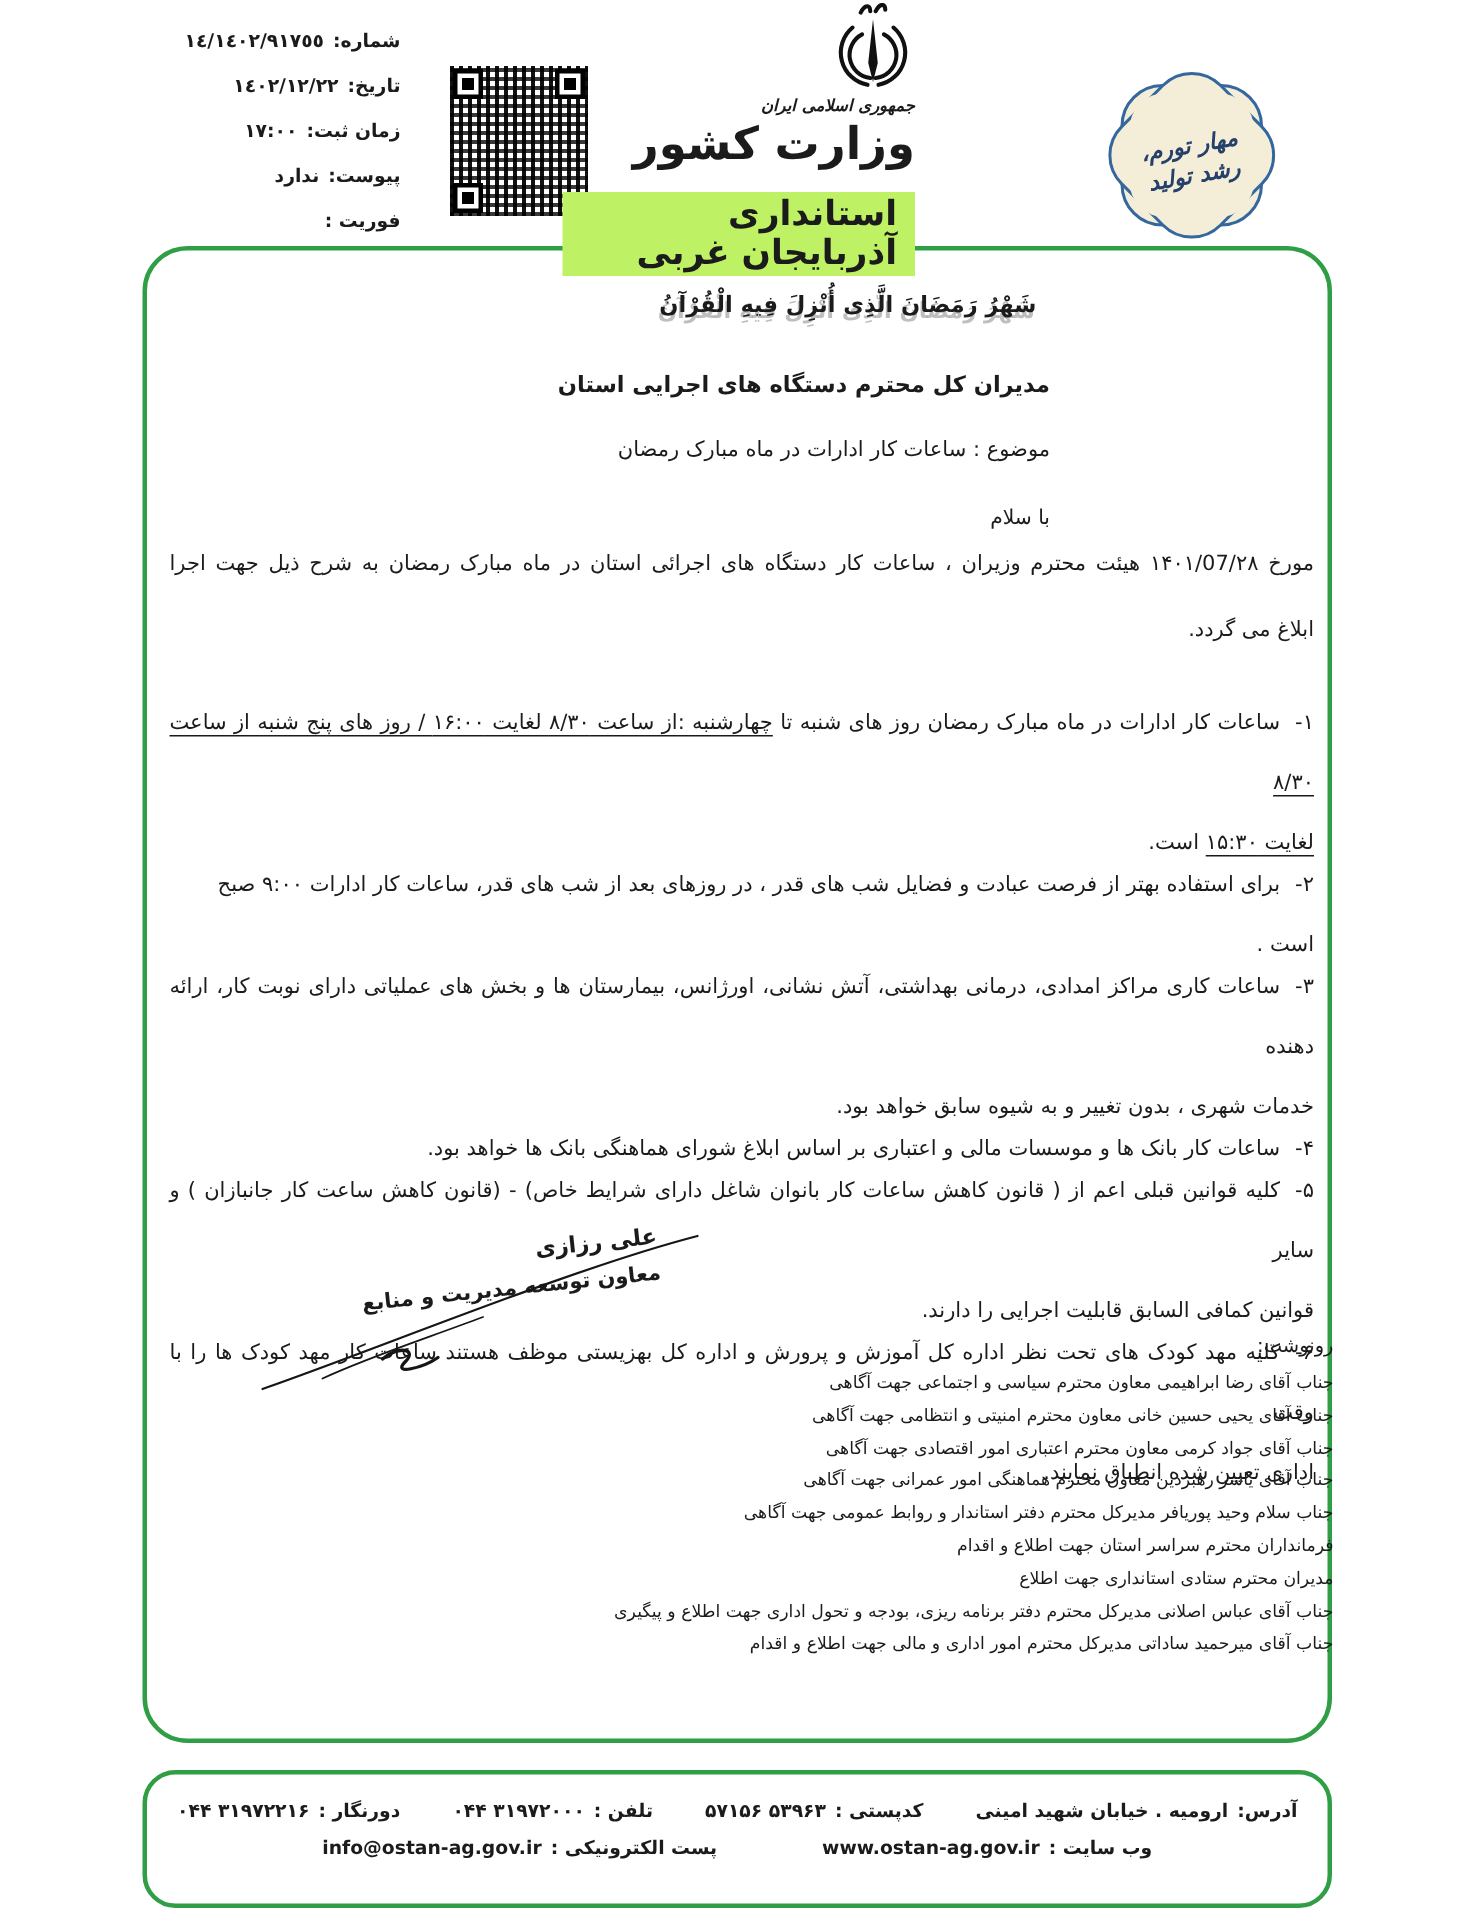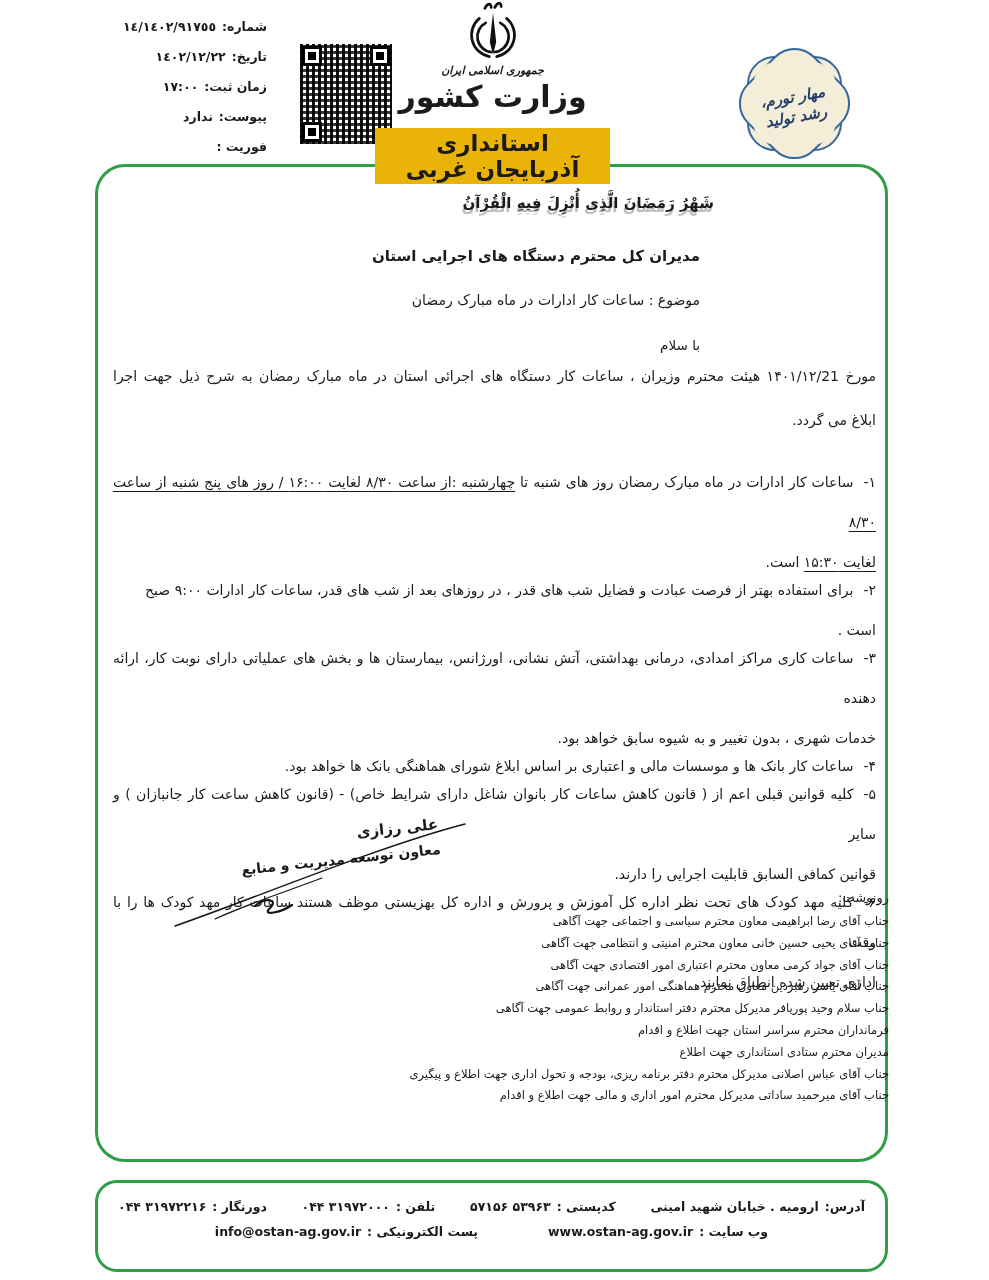--- a/index.html
+++ b/index.html
@@ -20,46 +20,46 @@
   
   .qr{position:absolute;left:300px;top:44px;width:92px;height:100px;
       background:
         repeating-linear-gradient(0deg, rgba(0,0,0,.78) 0 3px, rgba(255,255,255,0) 3px 6px),
         repeating-linear-gradient(90deg,#111 0 3px,#fff 3px 6px);}
   .qf{position:absolute;width:20px;height:20px;border:3px solid #000;background:#fff}
   .qf::after{content:"";position:absolute;inset:3px;background:#000}
   .qf.tl{top:2px;left:2px}.qf.tr{top:2px;right:2px}.qf.bl{bottom:2px;left:2px}
 
   
-  .crest{position:absolute;left:375px;top:2px;width:235px;text-align:center}
+  .crest{position:absolute;left:375px;top:2px;width:235px;}
   .crest svg{display:inline-block}
   .crest-caption{font-size:11px;font-weight:bold;font-style:italic;margin-top:-2px}
   .ministry{font-size:30px;font-weight:bold;margin-top:2px;letter-spacing:1px}
-  .governorate{display:inline-block;position:relative;z-index:3;background:#eab308;
+  .governorate{display:inline-block;position:relative;z-index:3;background:#bef264;
                padding:2px 12px;margin-top:14px;font-size:23px;font-weight:bold}
 
   
   .stamp{position:absolute;left:712px;top:28px;width:165px;height:158px}
   .petal{position:absolute;left:35px;top:28px;width:95px;height:95px;background:var(--stamp-fill);
          border:2.5px solid var(--stamp-blue);border-radius:28px}
   .petal.r45{transform:rotate(45deg)}
   .petal-core{position:absolute;left:41px;top:34px;width:83px;height:83px;background:var(--stamp-fill);border-radius:24px}
   .petal-core.r45{transform:rotate(45deg)}
   .stamp-text{position:absolute;inset:0;display:flex;flex-direction:column;align-items:center;
               justify-content:center;transform:rotate(-10deg);font-size:15px;line-height:20px;
               font-weight:bold;font-style:italic;color:var(--stamp-text)}
 
   
   .frame{position:absolute;left:95px;top:164px;width:793px;height:998px;
          border:3px solid var(--frame-green);border-radius:30px;z-index:1}
   .footer-box{position:absolute;left:95px;top:1180px;width:793px;height:92px;
               border:3px solid var(--frame-green);border-radius:22px;z-index:1}
 
   
-  .verse{position:absolute;top:194px;right:275px;z-index:2;font-size:15px;font-weight:bold;
+  .verse{position:absolute;top:194px;right:298px;z-index:2;font-size:15px;font-weight:bold;
          text-shadow:-1px 4px 0 rgba(110,110,110,.45)}
   .recipient{position:absolute;top:247px;right:289px;z-index:2;font-size:15px;font-weight:bold}
   .subject{position:absolute;top:292px;right:289px;z-index:2;font-size:14px}
   .salutation{position:absolute;top:337px;right:289px;z-index:2;font-size:13.5px}
 
   
   .intro{position:absolute;top:354px;right:113px;width:763px;z-index:2;font-size:14px}
   .intro .l{line-height:44px}
   .stretch{text-align:justify;text-align-last:justify}
   .indent{text-indent:20px}
@@ -156,21 +156,21 @@
 
   <div class="verse">شَهْرُ رَمَضَانَ الَّذِی أُنْزِلَ فِیهِ الْقُرْآنُ</div>
   <div class="recipient">مدیران کل محترم دستگاه های اجرایی استان</div>
   <div class="subject">
     <span>موضوع :</span>
     <span>ساعات کار ادارات در ماه مبارک رمضان</span>
   </div>
   <div class="salutation">با سلام</div>
 
   <div class="intro">
-    <div class="l stretch">مورخ ۱۴۰۱/۱۲/21 هیئت محترم وزیران ، ساعات کار دستگاه های اجرائی استان در ماه مبارک رمضان به شرح ذیل جهت اجرا</div>
+    <div class="l stretch">مورخ ۱۴۰۱/07/۲۸ هیئت محترم وزیران ، ساعات کار دستگاه های اجرائی استان در ماه مبارک رمضان به شرح ذیل جهت اجرا</div>
     <div class="l">ابلاغ می گردد.</div>
   </div>
 
   <div class="list">
 
     <div class="item">
       <div class="l stretch">
         <span class="num">۱-</span><span>ساعات کار ادارات در ماه مبارک رمضان روز های شنبه تا </span><span class="und">چهارشنبه :از ساعت ۸/۳۰ لغایت ۱۶:۰۰ / روز های پنج شنبه از ساعت ۸/۳۰</span>
       </div>
       <div class="l l2">

